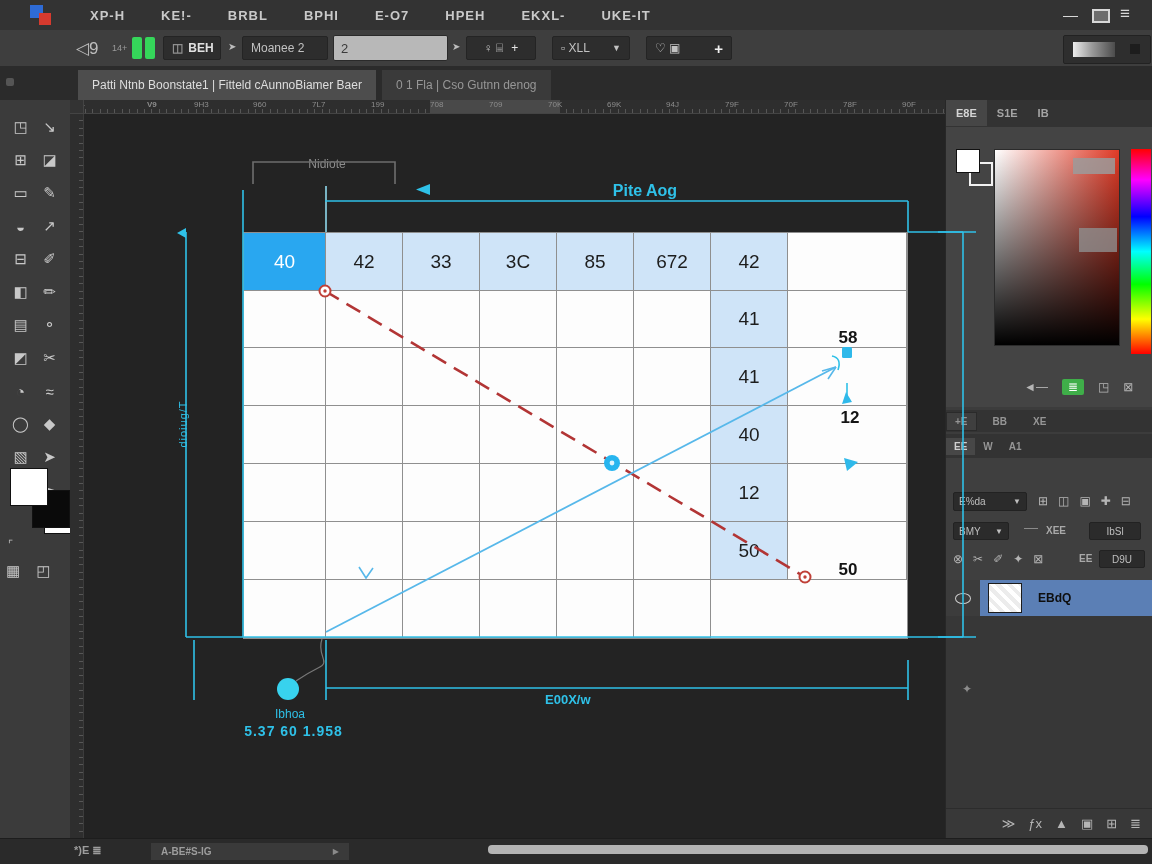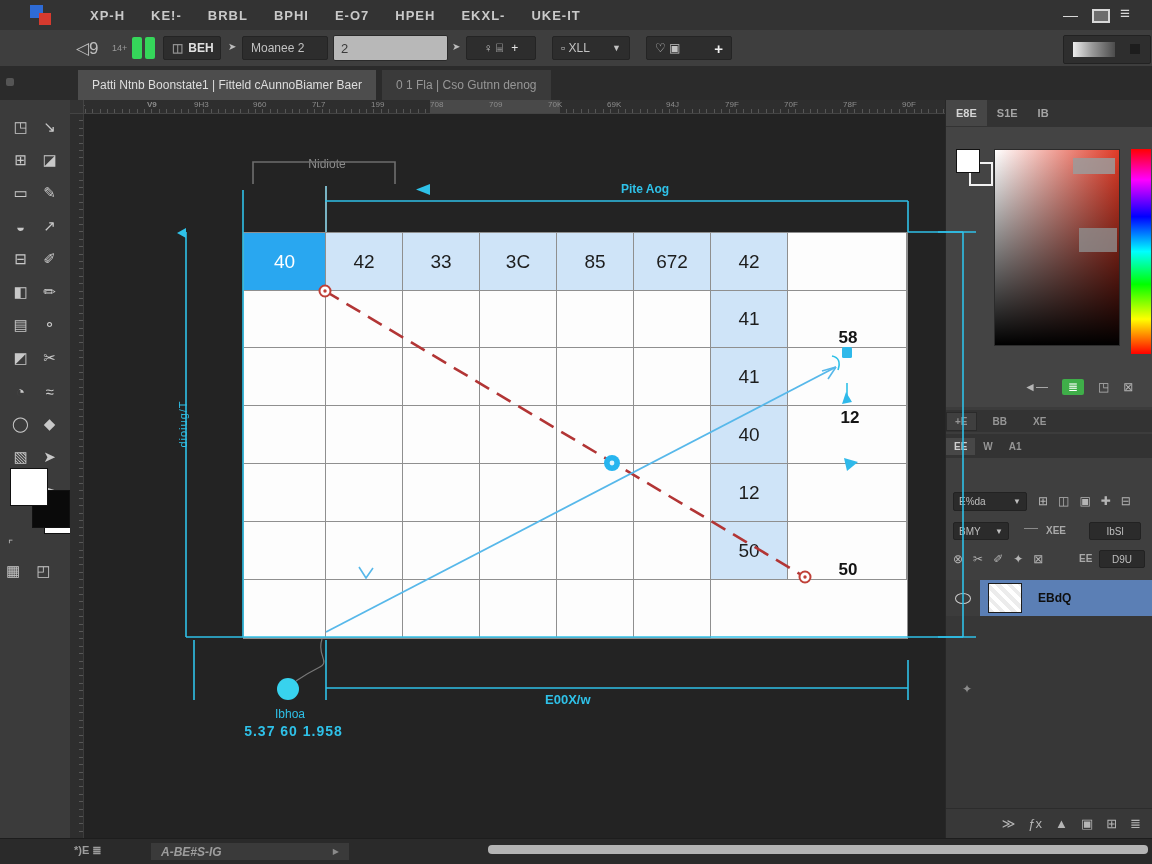--- a/index.html
+++ b/index.html
@@ -1,21 +1,21 @@
 <!DOCTYPE html>
 <html><head>
 <meta charset="utf-8">
 <style>
   html,body{margin:0;padding:0;background:#1f1f1f;}
   #app{position:relative;width:1152px;height:864px;overflow:hidden;background:#262626;
        font-family:"Liberation Sans",sans-serif;-webkit-font-smoothing:antialiased;}
   .abs{position:absolute;}
   
   #titlebar{left:0;top:0;width:1152px;height:30px;background:#333;}
-  #menus{left:90px;top:0;height:30px;display:flex;align-items:center;gap:26px;}
+  #menus{left:90px;top:0;height:30px;display:flex;align-items:center;gap:36px;}
   .menu-item{font-size:13px;font-weight:bold;color:#c9c9c9;letter-spacing:1px;cursor:default;}
   .winctl{color:#d8d8d8;font-size:15px;top:6px;}
   
   #optionsbar{left:0;top:30px;width:1152px;height:36px;background:#3e3e3e;border-bottom:1px solid #242424;}
   .opt-box{background:#2d2d2d;border:1px solid #242424;border-radius:2px;color:#c2c2c2;
            font-size:12px;display:flex;align-items:center;padding:0 8px;height:24px;box-sizing:border-box;}
   .opt-ico{color:#bdbdbd;font-size:13px;}
   
   #tabsbar{left:0;top:66px;width:1152px;height:34px;background:#2b2b2b;}
   .doc-tab{height:30px;top:4px;display:flex;align-items:center;padding:0 14px;font-size:12px;box-sizing:border-box;}
@@ -239,21 +239,21 @@
       <div class="cell"></div>
       <div class="cell"></div>
       <div class="cell"></div>
       <div class="cell"></div>
       <div class="cell"></div>
       <div class="cell"></div>
       <div class="cell"></div>
     </div>
 
   <div class="abs annot z40" style="left:272px;top:157px;width:110px;color:#8d8d8d;font-size:12px;">Nidiote</div>
-  <div class="abs annot z40" style="left:600px;top:182px;width:90px;font-size:12px;font-weight:bold;">Pite Aog</div>
+  <div class="abs annot z40" style="left:600px;top:182px;width:90px;font-size:16px;font-weight:bold;">Pite Aog</div>
   <div class="abs annot z40" style="left:128px;top:418px;width:110px;font-size:11px;letter-spacing:1px;transform:rotate(-90deg);">dioiug/T</div>
   <div class="abs annot z40" style="left:545px;top:692px;width:90px;font-size:13px;font-weight:bold;text-align:left;">E00X/w</div>
   <div class="abs annot z40" style="left:250px;top:707px;width:80px;font-size:12px;">Ibhoa</div>
   <div class="abs annot z40" style="left:226px;top:723px;width:135px;font-size:14px;font-weight:bold;letter-spacing:1px;">5.37 60 1.958</div>
   <div class="abs side-val z40" style="left:830px;top:328px;">58</div>
   <div class="abs side-val z40" style="left:832px;top:408px;">12</div>
   <div class="abs side-val z40" style="left:830px;top:560px;">50</div>
 
   <div class="abs z20" id="rpanel">
     <div class="abs" style="left:0;top:0;width:250px;height:27px;background:#333;display:flex;" id="colortabs">
@@ -341,21 +341,21 @@
         <div class="picon" style="font-size: 13px;">▲</div>
         <div class="picon" style="font-size: 13px;">▣</div>
         <div class="picon" style="font-size: 13px;">⊞</div>
         <div class="picon" style="font-size: 13px;">≣</div>
       </div>
   </div>
 
   <div class="abs z60" id="statusbar">
     <span class="abs" style="left:74px;top:5px;color:#9d9d9d;font-size:11px;font-weight:bold;">*)E ≣</span>
     <div class="abs" style="left:150px;top:3px;width:200px;height:19px;background:#3a3a3a;border:1px solid #2a2a2a;display:flex;align-items:center;justify-content:space-between;padding:0 10px;box-sizing:border-box;">
-      <span style="color:#9d9d9d;font-size:12px;font-weight:bold;font-style:italic;">A-BE#S-IG</span>
+      <span style="color:#9d9d9d;font-size:10px;font-weight:bold;">A-BE#S-IG</span>
       <span style="color:#8a8a8a;font-size:8px;">▶</span>
     </div>
   </div>
   <div class="abs z60" style="left:488px;top:845px;width:660px;height:9px;background:#b4b4b4;border-radius:4px;"></div>
 
   <svg class="z50" width="1152" height="864" viewBox="0 0 1152 864">
 
     <polyline points="253,184 253,162 395,162 395,184" fill="none" stroke="#6e6e6e" stroke-width="1.6"></polyline>
 
     <g stroke="#2fc1e8" stroke-width="1.6" fill="none">

